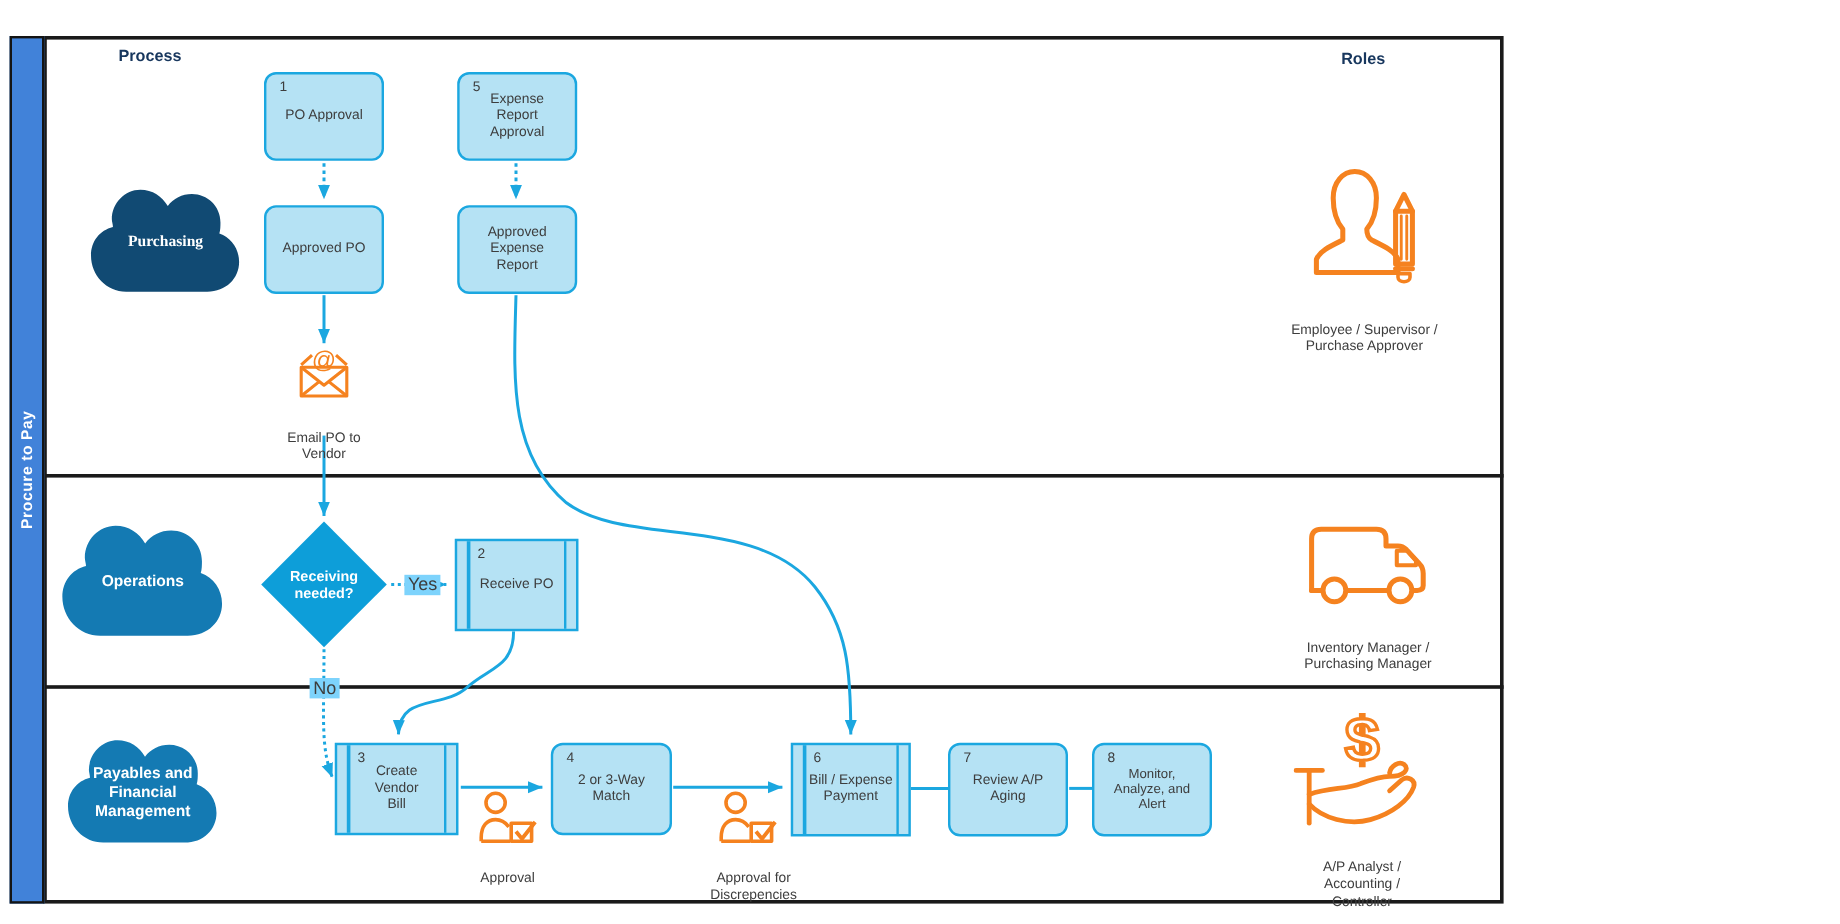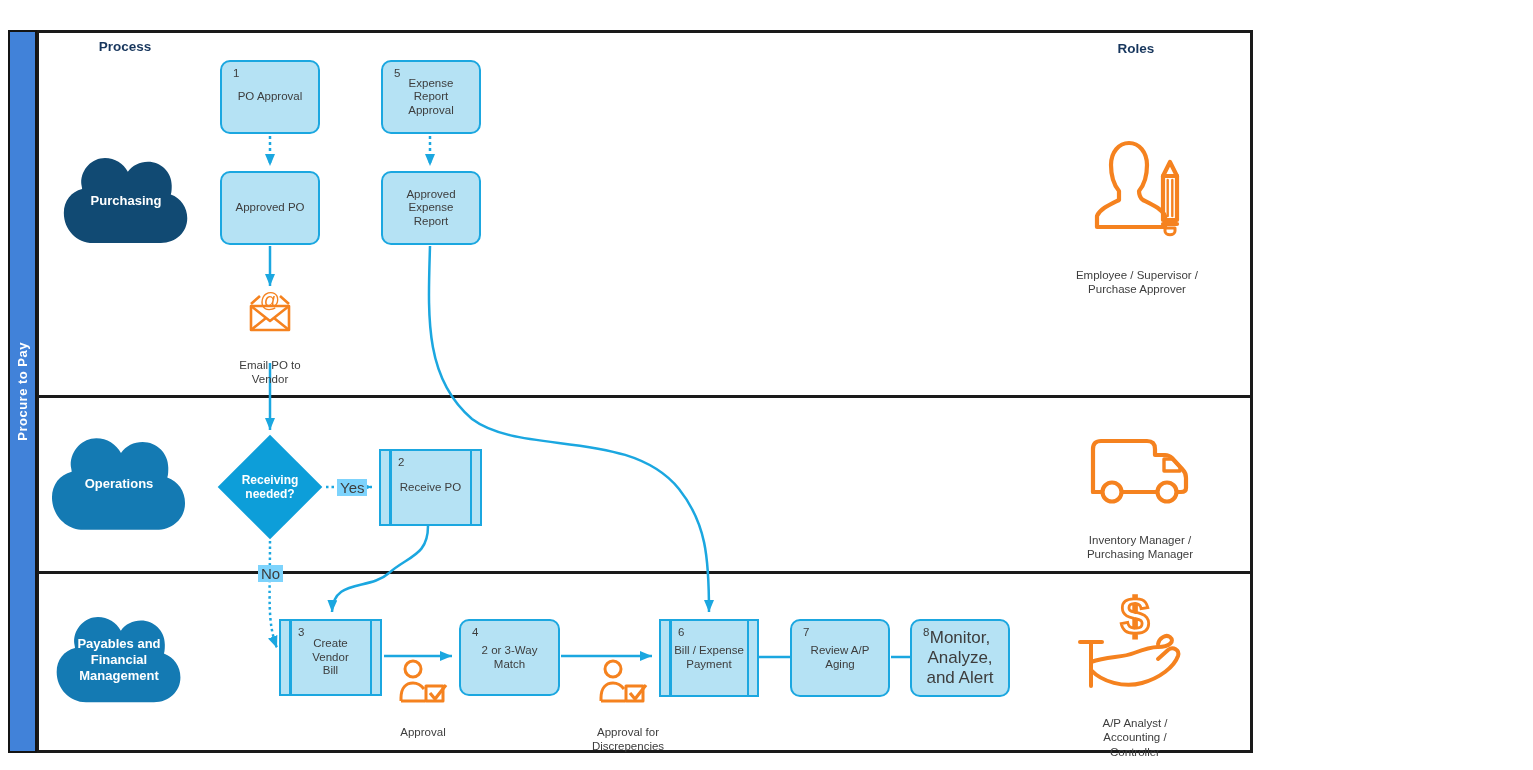--- a/index.html
+++ b/index.html
@@ -73,21 +73,21 @@
       <path d="M270,541 C270,600 267,622 277,648" stroke-dasharray="2.5 3" marker-end="url(#arr)"></path>
       <path d="M428,526 C428,556 408,556 389,573 C369,591 333,578 332,612" marker-end="url(#arr)"></path>
       <path d="M430,246 C428,316 424,378 472,419 C521,456 630,428 679,489 C706,523 709,557 709,612" marker-end="url(#arr)"></path>
       <path d="M384,656 L452,656" marker-end="url(#arr)"></path>
       <path d="M561,656 L652,656" marker-end="url(#arr)"></path>
       <path d="M759,657 L790,657"></path>
       <path d="M891,657 L910,657"></path>
     </g>
   </svg>
 
-  <div class="cloud" style="left:62px;top:155px;width:128px;height:92px;">
+  <div class="cloud" style="left:74px;top:155px;width:128px;height:92px;font-family:Liberation Serif, serif;">
     <svg width="128" height="92" viewBox="0 0 140 96">
       <path transform="scale(-1,1) translate(-140,0)" fill="#114A73" d="M106,94 H32 C15,94 3,82 3,67 C3,55 10,45 21,41 C20,38 20,34 20,31 C20,16 32,5 46,5 C55,5 63,9 68,16 C73,7 82,1 93,1 C107,1 119,13 119,28 C119,30 118,33 118,35 C130,38 138,48 138,61 C138,79 124,94 106,94 Z"></path>
     </svg>
     <div class="ctext">Purchasing</div>
   </div>
 
   <div class="cloud" style="left:50px;top:616px;width:138px;height:88px;">
     <svg width="138" height="88" viewBox="0 0 140 96">
       <path transform="scale(-1,1) translate(-140,0)" fill="#147AB3" d="M106,94 H32 C15,94 3,82 3,67 C3,55 10,45 21,41 C20,38 20,34 20,31 C20,16 32,5 46,5 C55,5 63,9 68,16 C73,7 82,1 93,1 C107,1 119,13 119,28 C119,30 118,33 118,35 C130,38 138,48 138,61 C138,79 124,94 106,94 Z"></path>
     </svg>
@@ -139,21 +139,21 @@
   <div class="pbox sq" style="left:659px;top:619px;width:100px;height:78px;">
     <span class="num">6</span>
     <span class="lbl">Bill / Expense Payment</span>
   </div>
   <div class="pbox" style="left:790px;top:619px;width:100px;height:78px;">
     <span class="num">7</span>
     <span class="lbl">Review A/P Aging</span>
   </div>
   <div class="pbox" style="left:910px;top:619px;width:100px;height:78px;">
     <span class="num">8</span>
-    <span class="lbl" style="padding:2px 8px;font-size:17px;">Monitor, Analyze, and Alert</span>
+    <span class="lbl" style="padding:2px 8px;font-size:11px;">Monitor, Analyze, and Alert</span>
   </div>
 
   <div class="icon" style="left:247px;top:288px;">
     <svg width="46" height="46" viewBox="0 0 46 46">
       <g stroke="#F5821F" stroke-width="2.6" fill="none" stroke-linejoin="round">
         <path d="M4,18 H42 V42 H4 Z"></path>
         <path d="M4,18 L23,33 L42,18"></path>
         <path d="M4,42 L19,30 M42,42 L27,30"></path>
         <path d="M4,16 L13,8 M42,16 L33,8"></path>
       </g>

